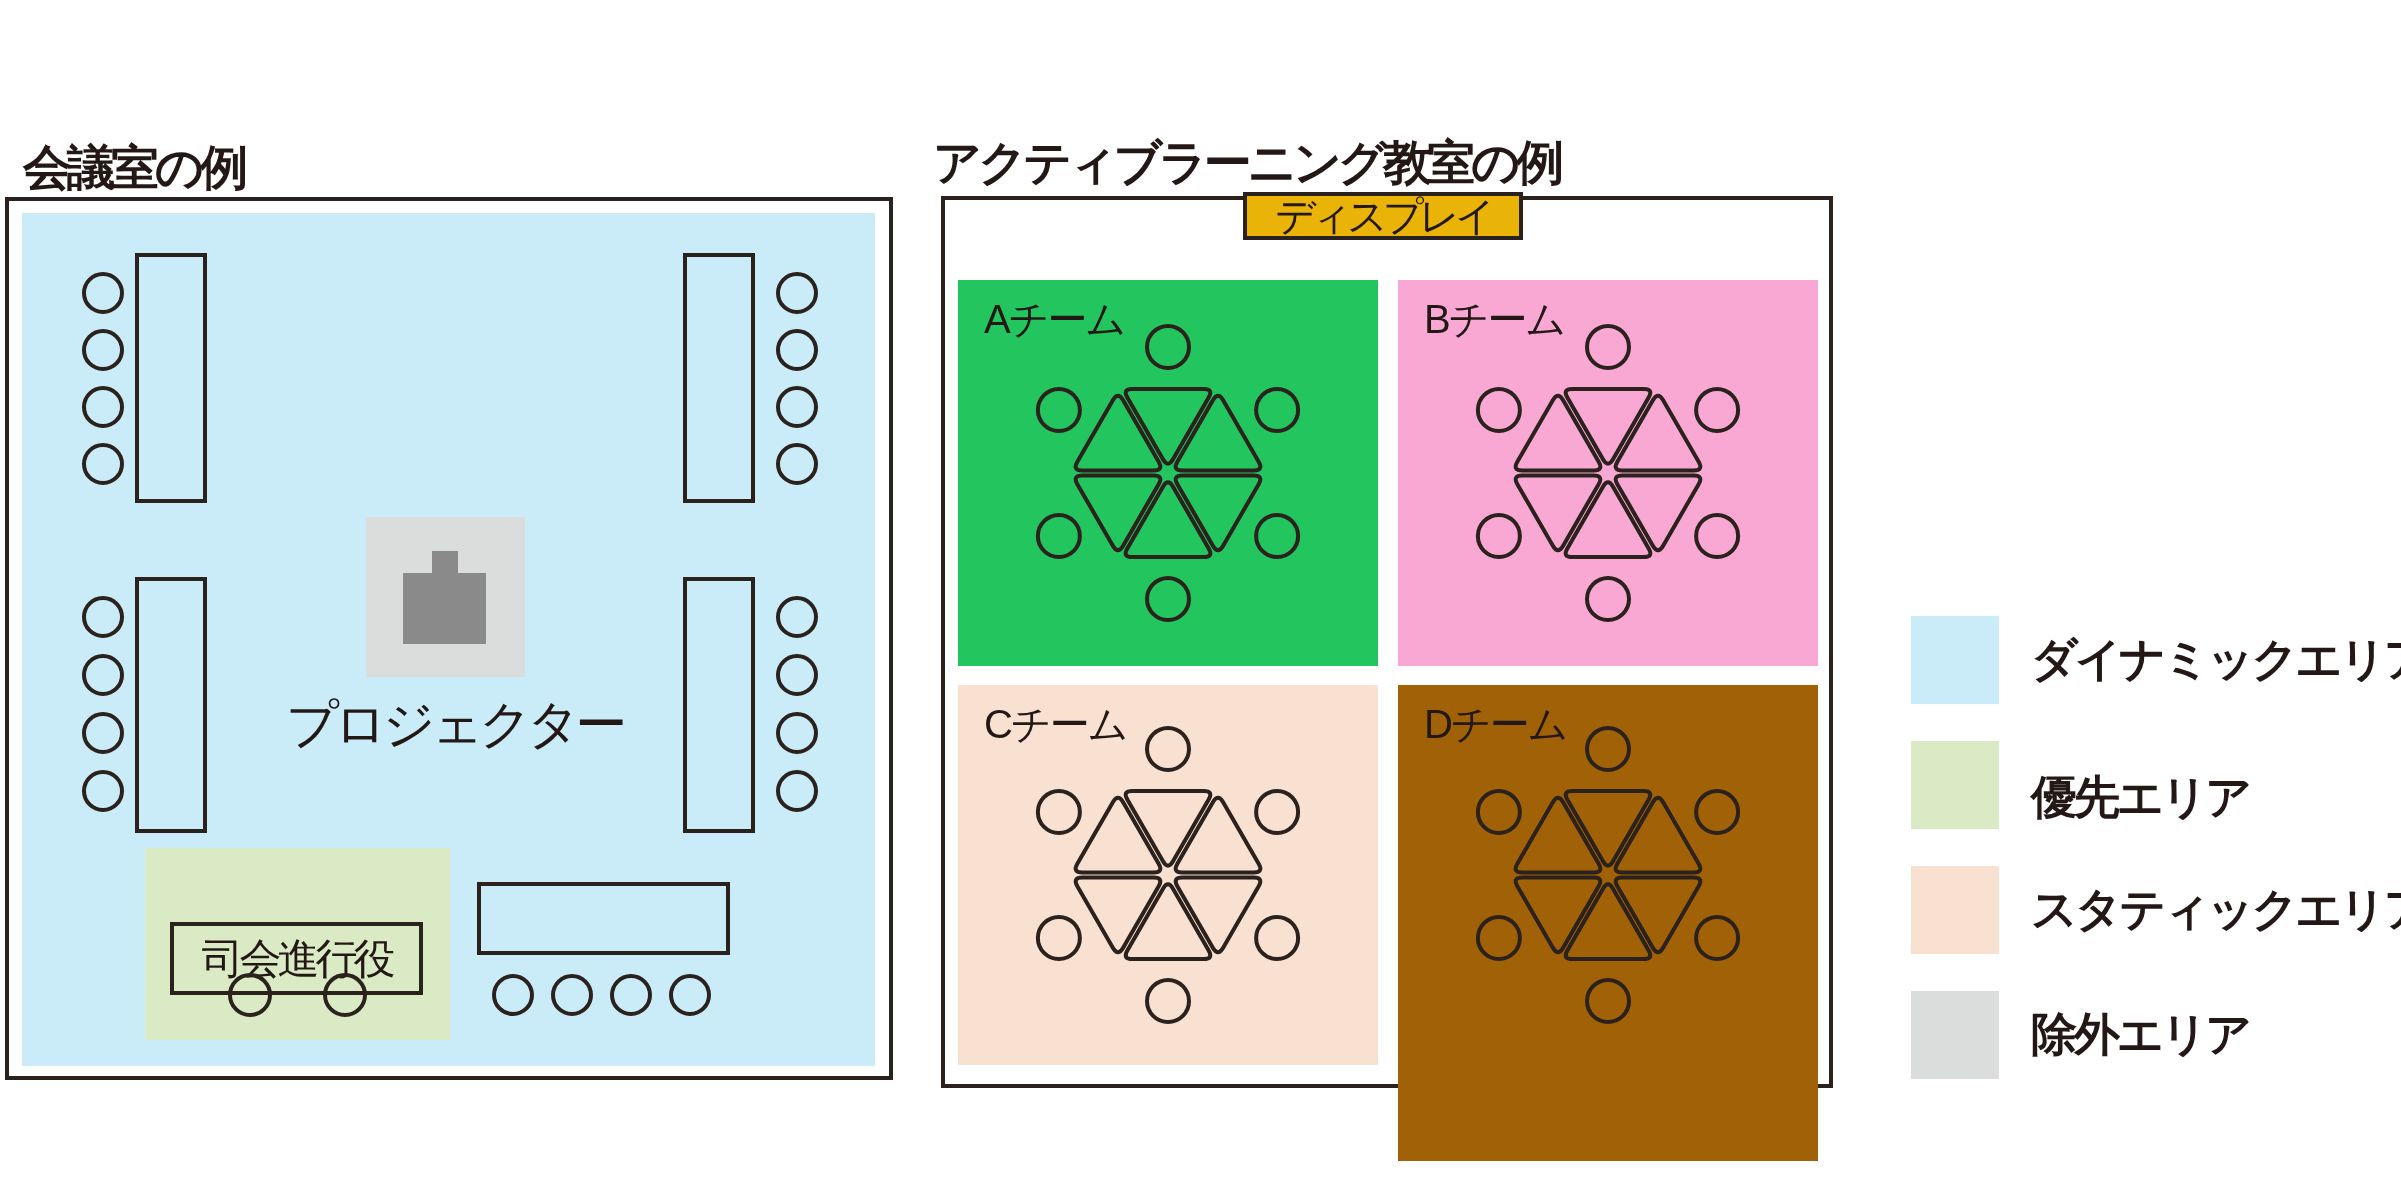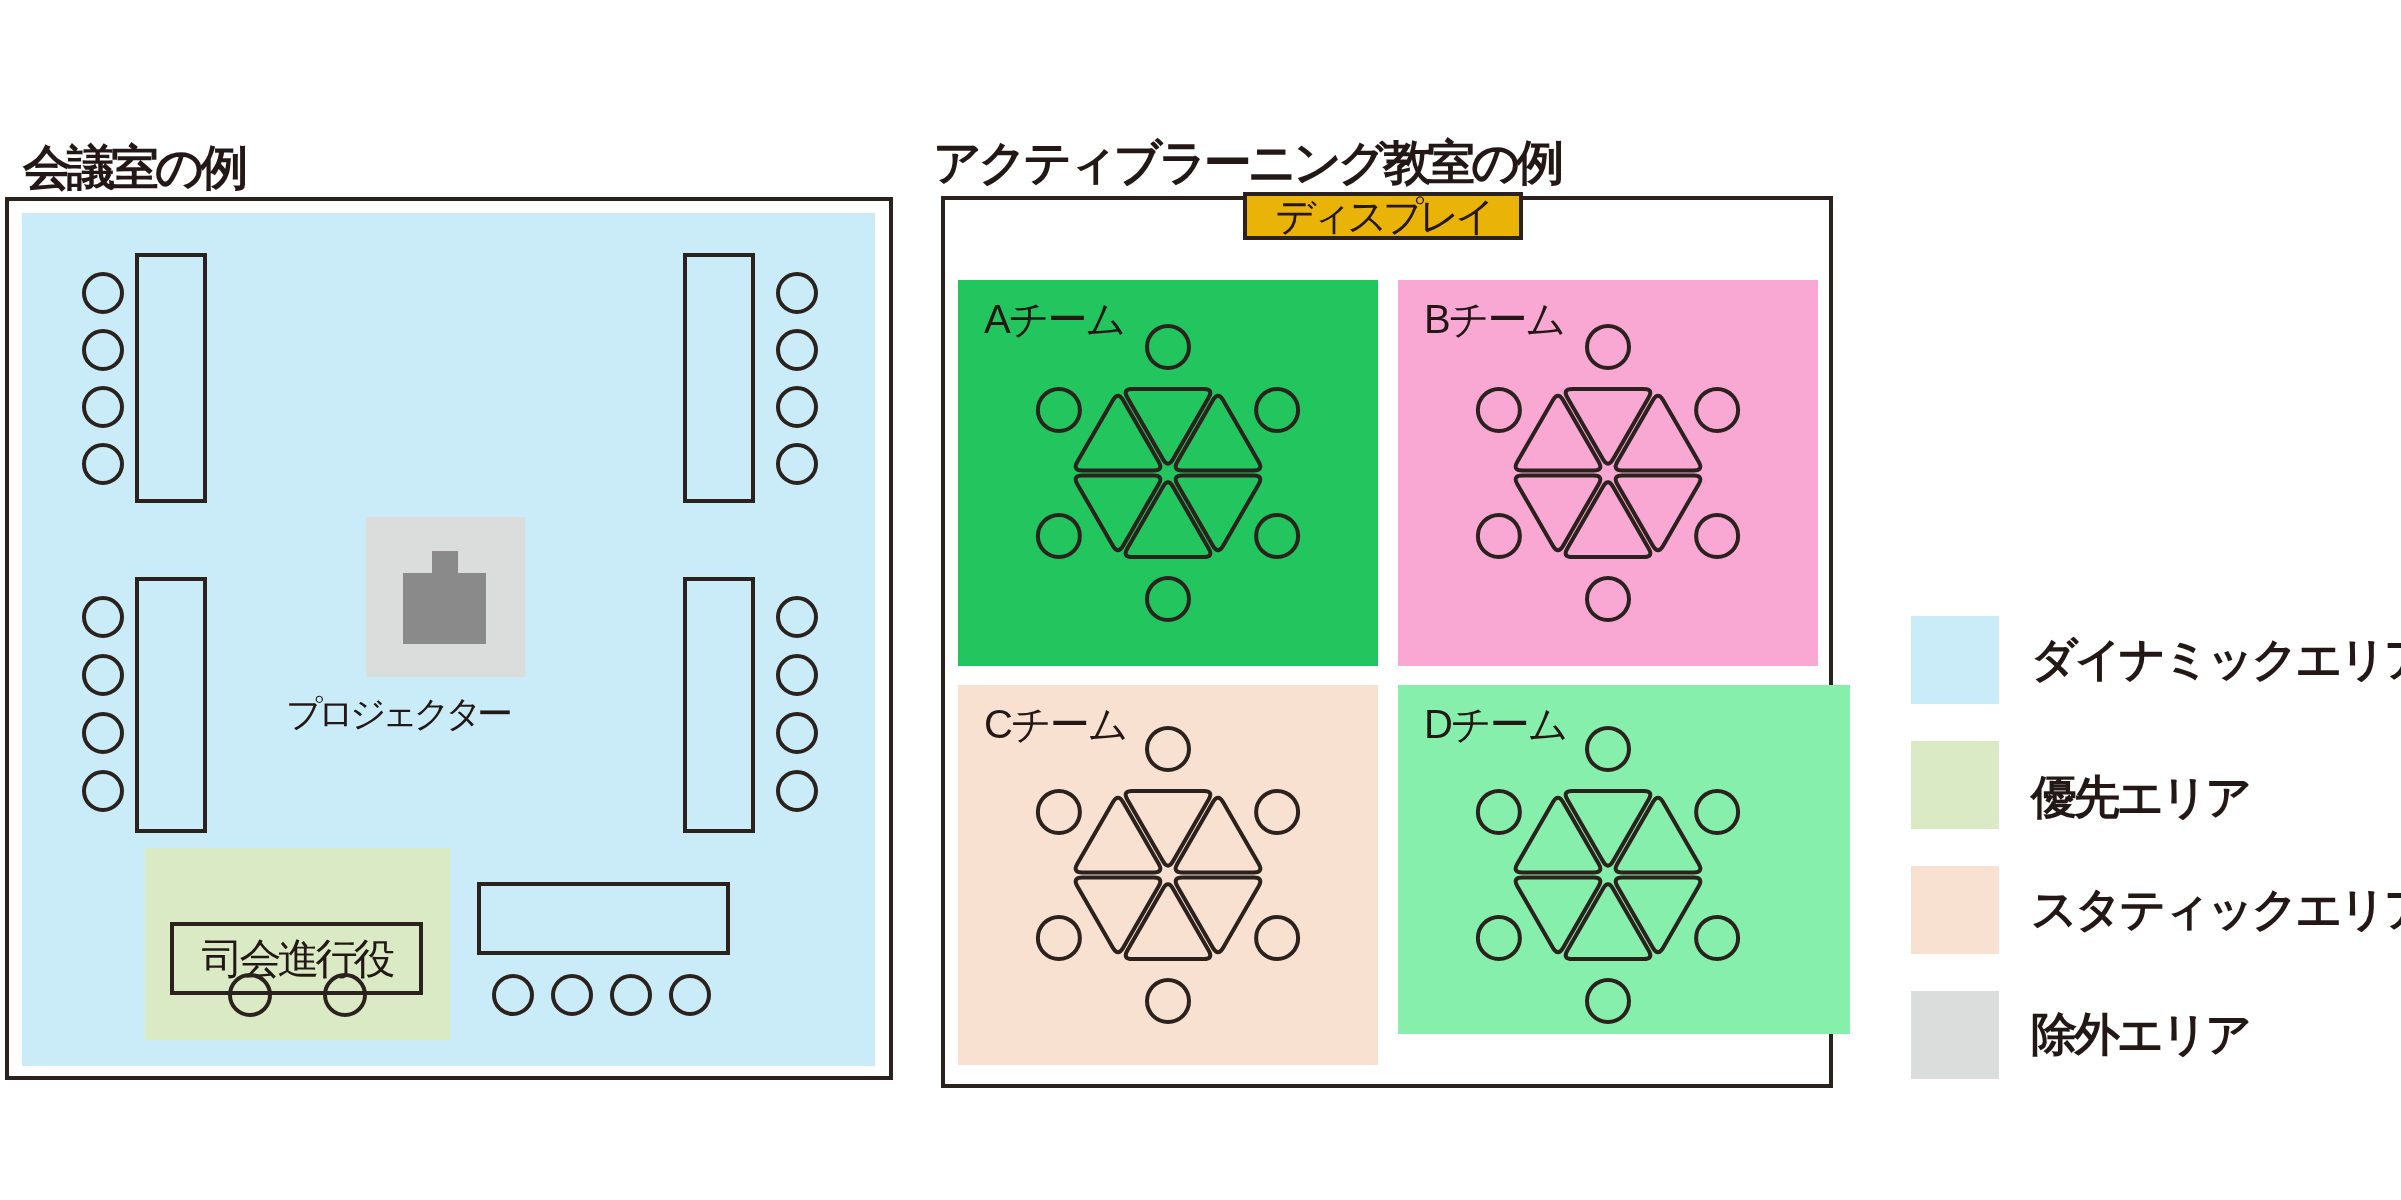--- a/index.html
+++ b/index.html
@@ -3,21 +3,21 @@
 <meta charset="utf-8">
 <style>
   html,body{margin:0;padding:0;background:#ffffff;}
   body{font-family:"Liberation Sans","DejaVu Sans",sans-serif;color:#231815;}
   .stage{position:relative;width:2401px;height:1200px;background:#ffffff;overflow:hidden;}
   .diagram-title{position:absolute;font-size:48px;font-weight:bold;letter-spacing:-4px;line-height:60px;white-space:nowrap;}
   .room-box{position:absolute;background:#ffffff;border:4px solid #2b211d;box-sizing:border-box;}
   .area{position:absolute;}
   .outlined-box{position:absolute;border:4px solid #2b211d;box-sizing:border-box;background:transparent;
     display:flex;align-items:center;justify-content:center;font-size:42px;letter-spacing:-4px;white-space:nowrap;margin-top:40px;}
-  .plain-label{position:absolute;font-size:36px;letter-spacing:-5px;text-align:left;white-space:nowrap;}
+  .plain-label{position:absolute;font-size:52px;letter-spacing:-5px;text-align:center;white-space:nowrap;}
   .team-label{position:absolute;left:26px;top:12px;font-size:40px;letter-spacing:-2px;font-weight:500;white-space:nowrap;}
   .hex-svg{position:absolute;width:300px;height:300px;}
   .display-box{position:absolute;left:1243px;top:192px;width:280px;height:48px;background:#eab308;
     border:4px solid #2b211d;box-sizing:border-box;z-index:3;display:flex;align-items:center;justify-content:center;
     font-size:40px;letter-spacing:-5px;}
   .projector-area{position:absolute;left:344px;top:304px;width:159px;height:160px;}
   .projector-body{position:absolute;left:37px;top:56px;width:83px;height:71px;}
   .projector-top{position:absolute;left:66px;top:34px;width:26px;height:22px;}
   .legend-item{position:absolute;left:1911px;height:88px;display:flex;align-items:center;}
   .legend-swatch{width:88px;height:88px;flex:0 0 auto;}
@@ -126,21 +126,21 @@
           <path d="M14.33,-2.50 Q4.33,-2.50 9.33,-11.16 L45.00,-72.94 Q50.00,-81.60 55.00,-72.94 L90.67,-11.16 Q95.67,-2.50 85.67,-2.50 Z" fill="none" stroke="#2b211d" stroke-width="4"></path>
           <circle cx="109.12" cy="63.00" r="21" fill="none" stroke="#2b211d" stroke-width="4"></circle>
           <circle cx="0.00" cy="126.00" r="21" fill="none" stroke="#2b211d" stroke-width="4"></circle>
           <circle cx="-109.12" cy="63.00" r="21" fill="none" stroke="#2b211d" stroke-width="4"></circle>
           <circle cx="-109.12" cy="-63.00" r="21" fill="none" stroke="#2b211d" stroke-width="4"></circle>
           <circle cx="-0.00" cy="-126.00" r="21" fill="none" stroke="#2b211d" stroke-width="4"></circle>
           <circle cx="109.12" cy="-63.00" r="21" fill="none" stroke="#2b211d" stroke-width="4"></circle>
         </svg>
     </div>
 
-    <div class="area team-area" style="left: 453px; top: 485px; width: 420px; height: 349px; background-color: #86efac; padding-left: 32px;">
+    <div class="area team-area" style="left: 453px; top: 485px; width: 420px; height: 476px; background-color: #a16207;">
       <span class="team-label">Dチーム</span>
       <svg class="hex-svg" style="left:60px;top:40px;" viewBox="-150 -150 300 300">
           <path d="M9.33,11.16 Q4.33,2.50 14.33,2.50 L85.67,2.50 Q95.67,2.50 90.67,11.16 L55.00,72.94 Q50.00,81.60 45.00,72.94 Z" fill="none" stroke="#2b211d" stroke-width="4"></path>
           <path d="M-5.00,13.66 Q0.00,5.00 5.00,13.66 L40.67,75.44 Q45.67,84.10 35.67,84.10 L-35.67,84.10 Q-45.67,84.10 -40.67,75.44 Z" fill="none" stroke="#2b211d" stroke-width="4"></path>
           <path d="M-14.33,2.50 Q-4.33,2.50 -9.33,11.16 L-45.00,72.94 Q-50.00,81.60 -55.00,72.94 L-90.67,11.16 Q-95.67,2.50 -85.67,2.50 Z" fill="none" stroke="#2b211d" stroke-width="4"></path>
           <path d="M-9.33,-11.16 Q-4.33,-2.50 -14.33,-2.50 L-85.67,-2.50 Q-95.67,-2.50 -90.67,-11.16 L-55.00,-72.94 Q-50.00,-81.60 -45.00,-72.94 Z" fill="none" stroke="#2b211d" stroke-width="4"></path>
           <path d="M5.00,-13.66 Q-0.00,-5.00 -5.00,-13.66 L-40.67,-75.44 Q-45.67,-84.10 -35.67,-84.10 L35.67,-84.10 Q45.67,-84.10 40.67,-75.44 Z" fill="none" stroke="#2b211d" stroke-width="4"></path>
           <path d="M14.33,-2.50 Q4.33,-2.50 9.33,-11.16 L45.00,-72.94 Q50.00,-81.60 55.00,-72.94 L90.67,-11.16 Q95.67,-2.50 85.67,-2.50 Z" fill="none" stroke="#2b211d" stroke-width="4"></path>
           <circle cx="109.12" cy="63.00" r="21" fill="none" stroke="#2b211d" stroke-width="4"></circle>
           <circle cx="0.00" cy="126.00" r="21" fill="none" stroke="#2b211d" stroke-width="4"></circle>

